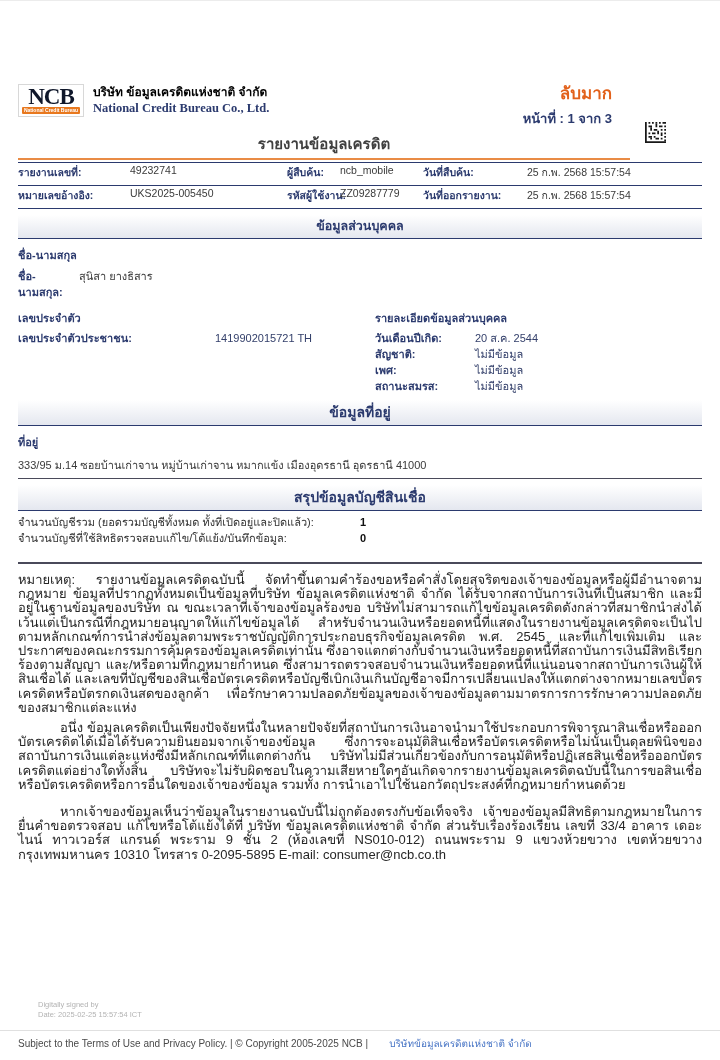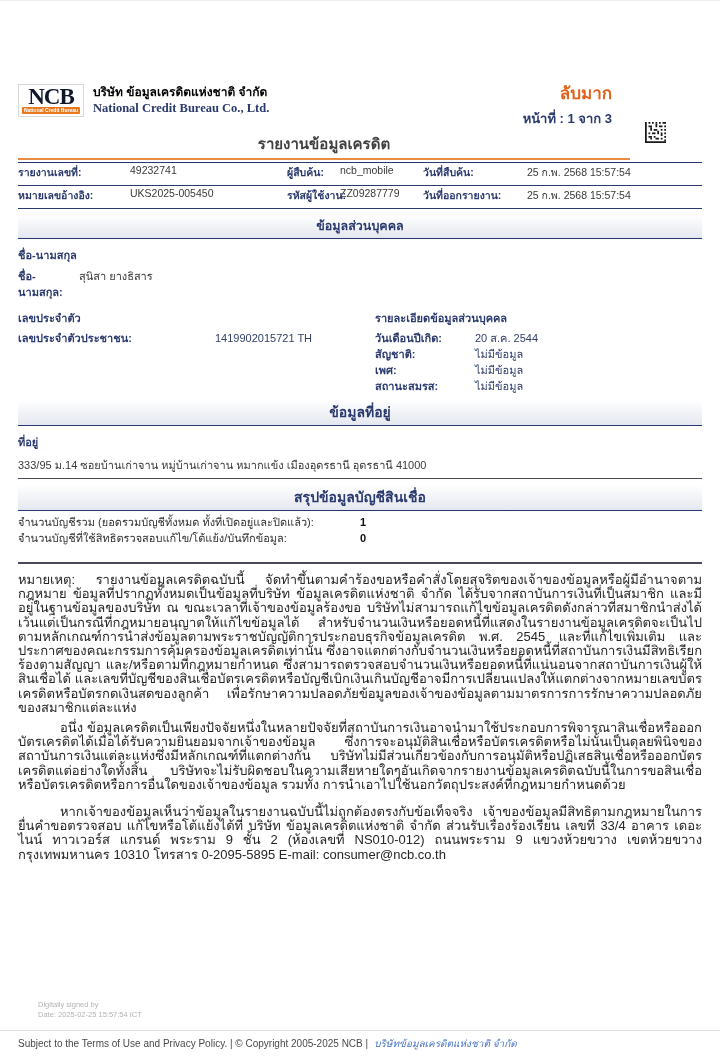--- a/index.html
+++ b/index.html
@@ -81,21 +81,21 @@
   .notes p.indent { text-indent:42px; }
   .notes p.gap { margin-top:13px; }
 
   .signature { position:absolute; left:38px; top:972px; color:#b3b3b3; font-size:7.5px; line-height:10px;margin-top:28px; }
 
   .footer {
     position:absolute; left:0; right:0; top:1030px;
     border-top:1px solid #e0e0e0; padding:5px 0 0 18px;
     font-size:10px; color:#4a4a4a;
   }
-  .footer a { color:#4472c4; text-decoration:none; margin-left:6px;font-style:italic; }
+  .footer a { color:#4472c4; text-decoration:none; margin-left:21px; }
 </style>
 </head>
 <body>
 
 <div class="topline"></div>
 
 <div class="content">
 
   <div class="header-row">
     <div class="logo">

